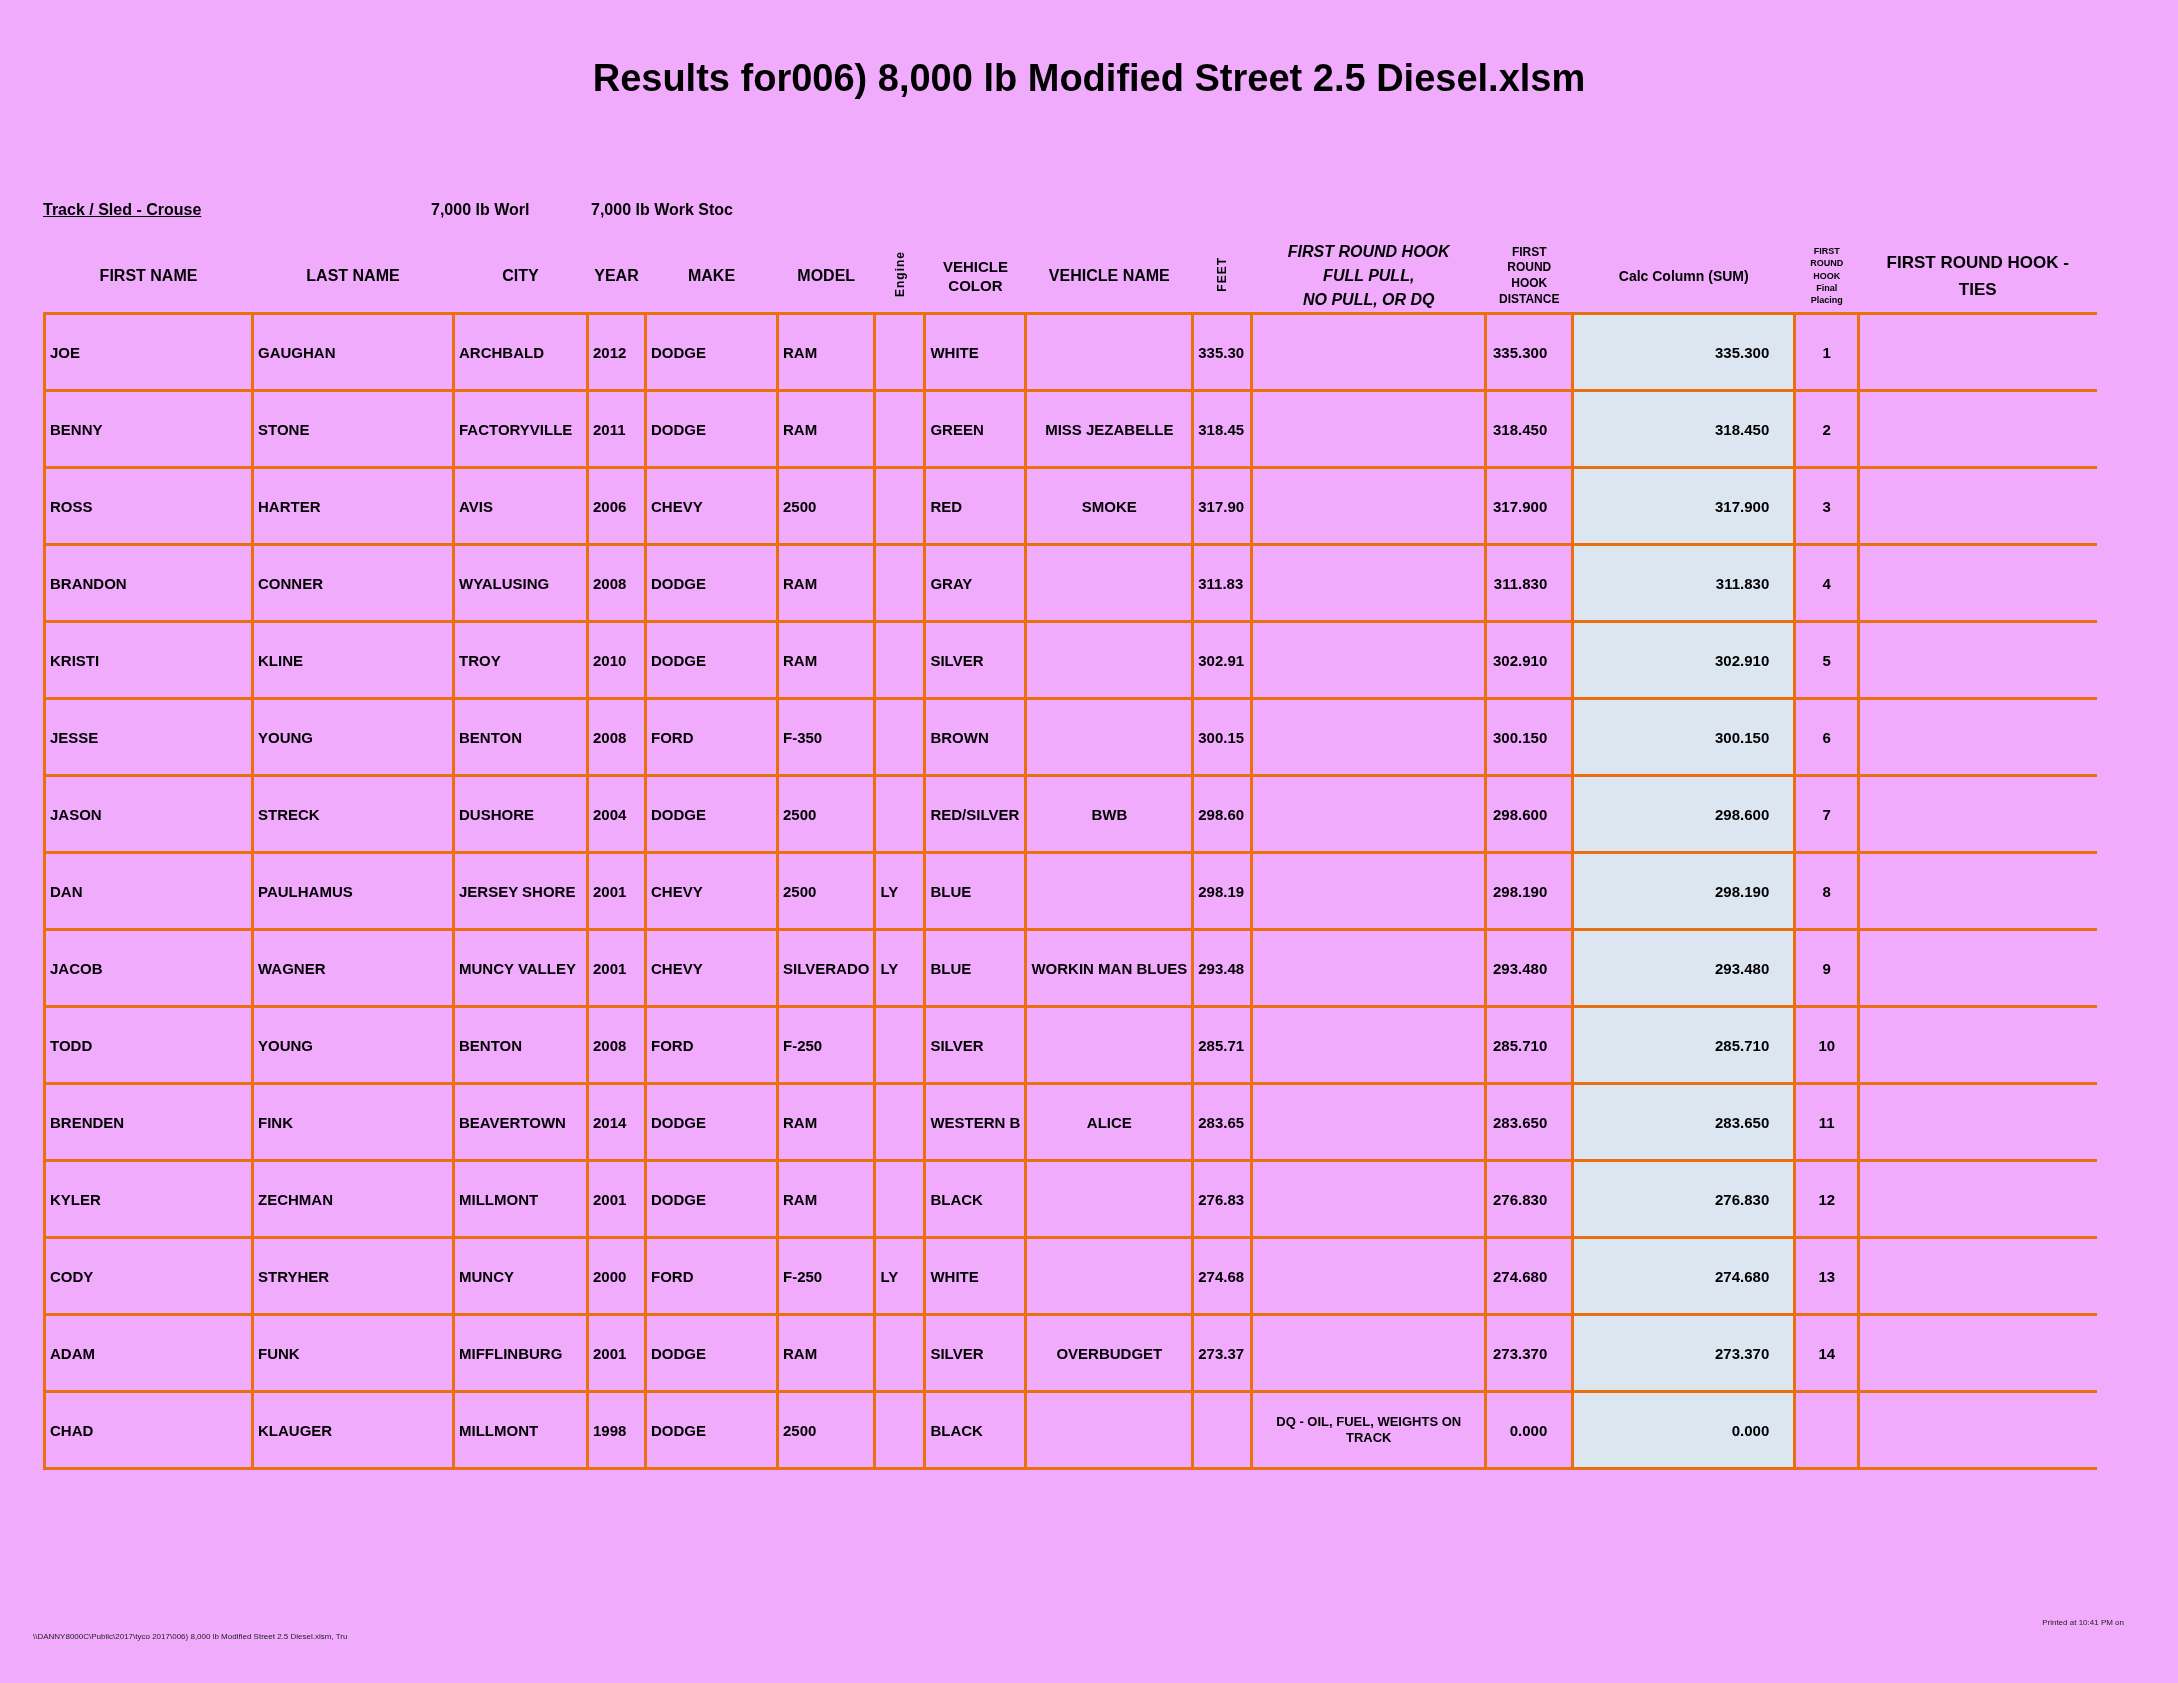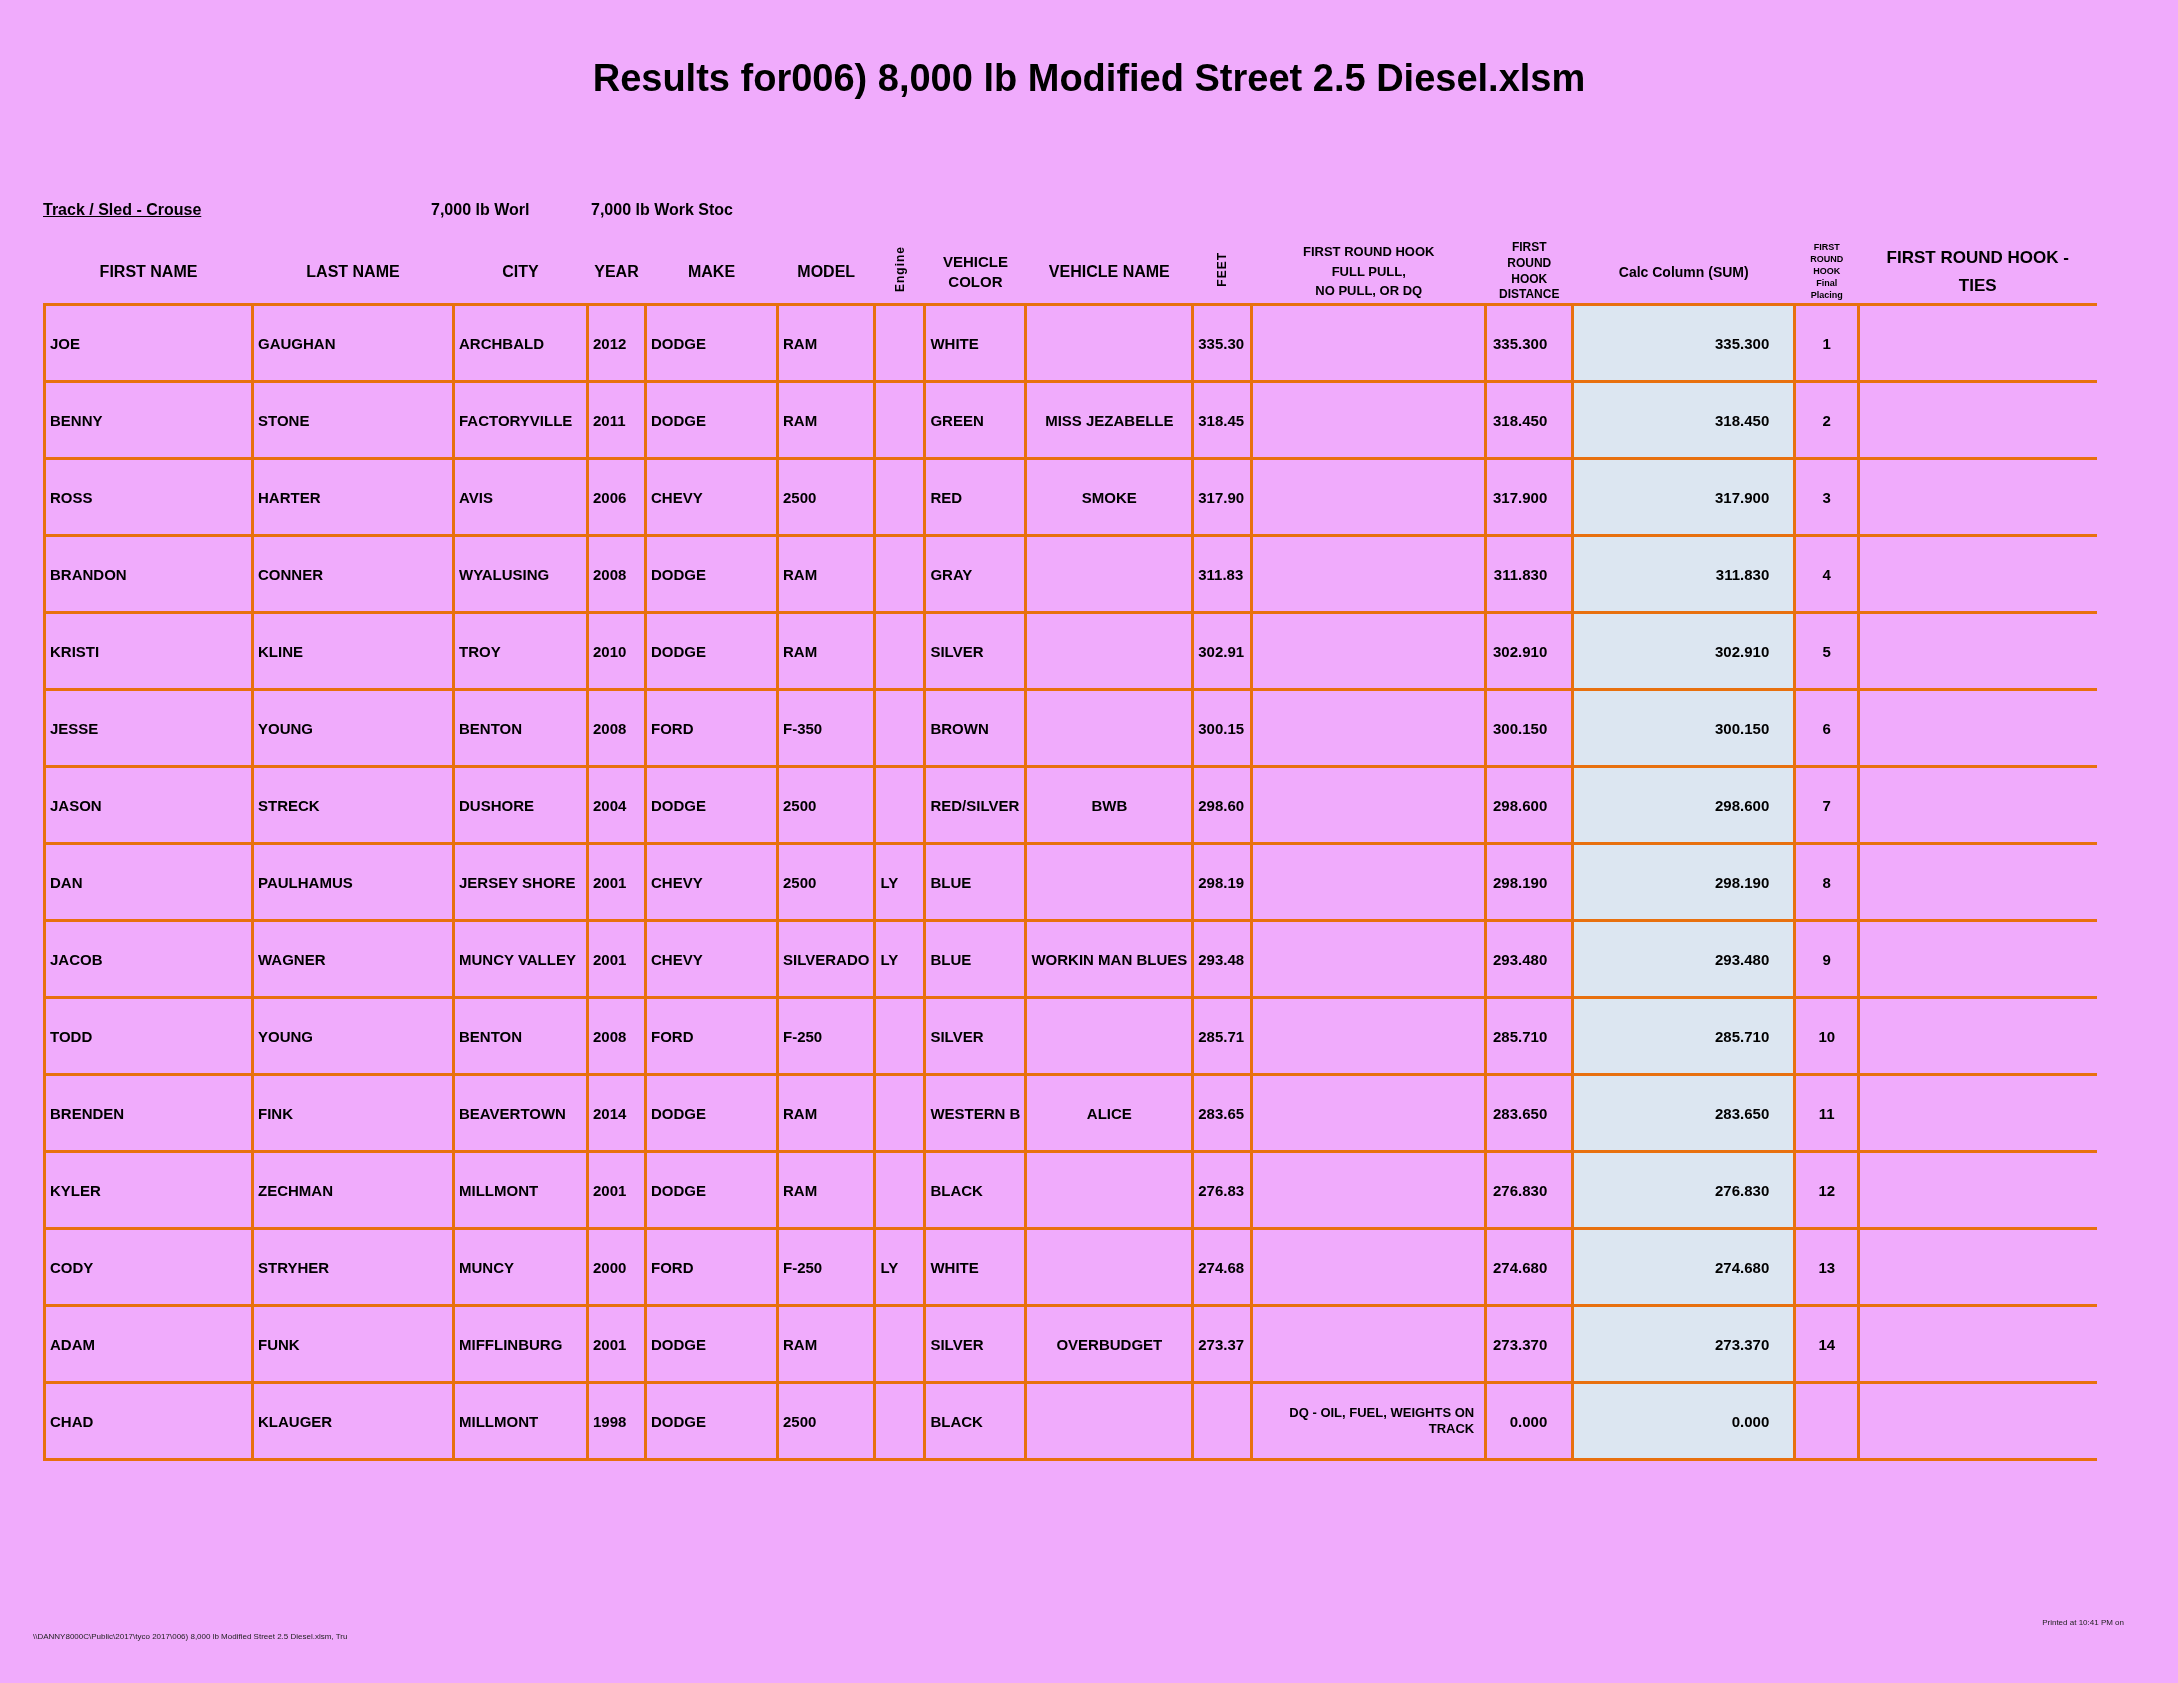--- a/index.html
+++ b/index.html
@@ -13,36 +13,36 @@
   .meta .m-w1{left:431px;}
   .meta .m-w2{left:591px;}
 
   table.results{position:absolute;left:43px;top:240px;border-collapse:collapse;
                 table-layout:fixed;}
   th{font-weight:bold;text-align:center;vertical-align:middle;padding:0;
      border:none;border-bottom:3px solid var(--border,#E8700E);height:63px;overflow:visible;}
   th .hl{display:inline-block;white-space:pre-line;}
   .h-main{font-size:16px;}
   .h-2line{font-size:15px;line-height:1.3;}
-  .h-full{font-size:13px;line-height:1.5;}
+  .h-full{font-size:16px;line-height:1.5;font-style:italic;}
   .h-dist{font-size:12px;line-height:1.3;}
   .h-calc{font-size:14px;}
   .h-place{font-size:9px;line-height:1.35;}
   .h-ties{font-size:17px;line-height:1.6;}
   .vert{writing-mode:vertical-rl;transform:rotate(180deg);font-size:12px;
         font-weight:bold;letter-spacing:1px;line-height:1;display:inline-block;}
 
   td{border:3px solid var(--border,#E8700E);height:38px;font-size:15px;
      font-weight:bold;padding:0 4px;white-space:nowrap;overflow:hidden;
      text-align:left;vertical-align:middle;}
   td.ctr{text-align:center;}
   td.num{text-align:right;padding-right:24px;}
   td.calc{background:var(--calc-fill,#DCE6F1);}
   td.ties{border-right:none;padding:0;}
-  td.wrap-sm{font-size:13px;white-space:normal;line-height:1.2;padding:18px 10px;text-align:right;}
+  td.wrap-sm{font-size:13px;white-space:normal;line-height:1.2;padding:18px 10px;}
 
   .footer{position:absolute;font-size:8px;color:#222;white-space:nowrap;}
   .f-left{left:33px;top:1632px;}
   .f-right{right:54px;top:1618px;}
 </style>
 </head>
 <body>
 
 <div class="page">
 

